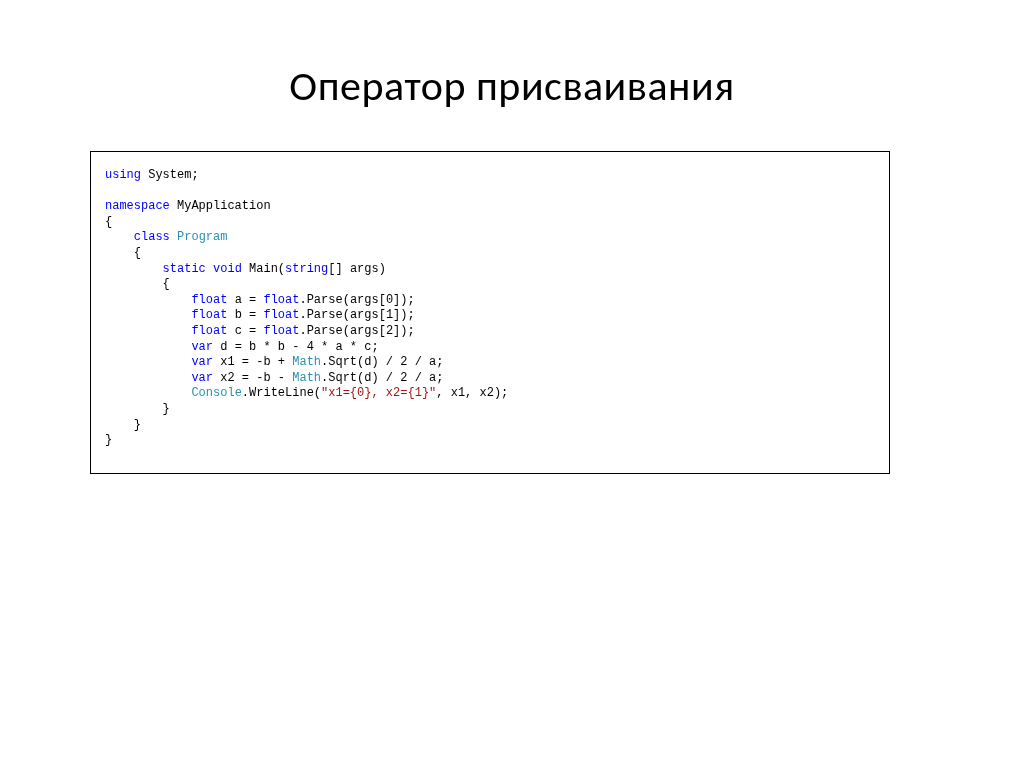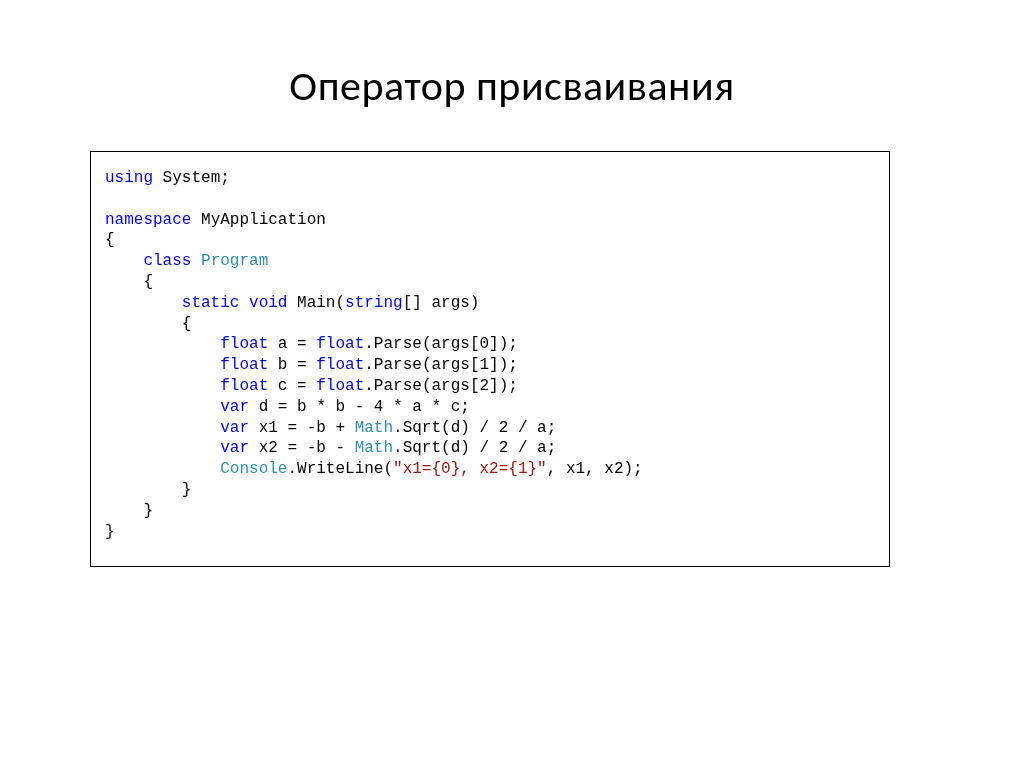--- a/index.html
+++ b/index.html
@@ -22,21 +22,21 @@
     font-size: 42px;
     font-weight: 400;
     text-align: center;
     margin: 0 0 40px 0;
     letter-spacing: 0.5px;
   }
   .code-box {
     border: 1px solid #000;
     padding: 16px 14px 24px 14px;
     font-family: "Courier New", Courier, monospace;
-    font-size: 16px;
+    font-size: 12px;
     line-height: 1.3;
     white-space: pre;
     color: #000;
     box-sizing: border-box;
     width: 800px;
   }
   .kw   { color: #0000ff; } 
   .type { color: #2b91af; } 
   .str  { color: #a31515; } 
   .plain{ color: #000000; }

